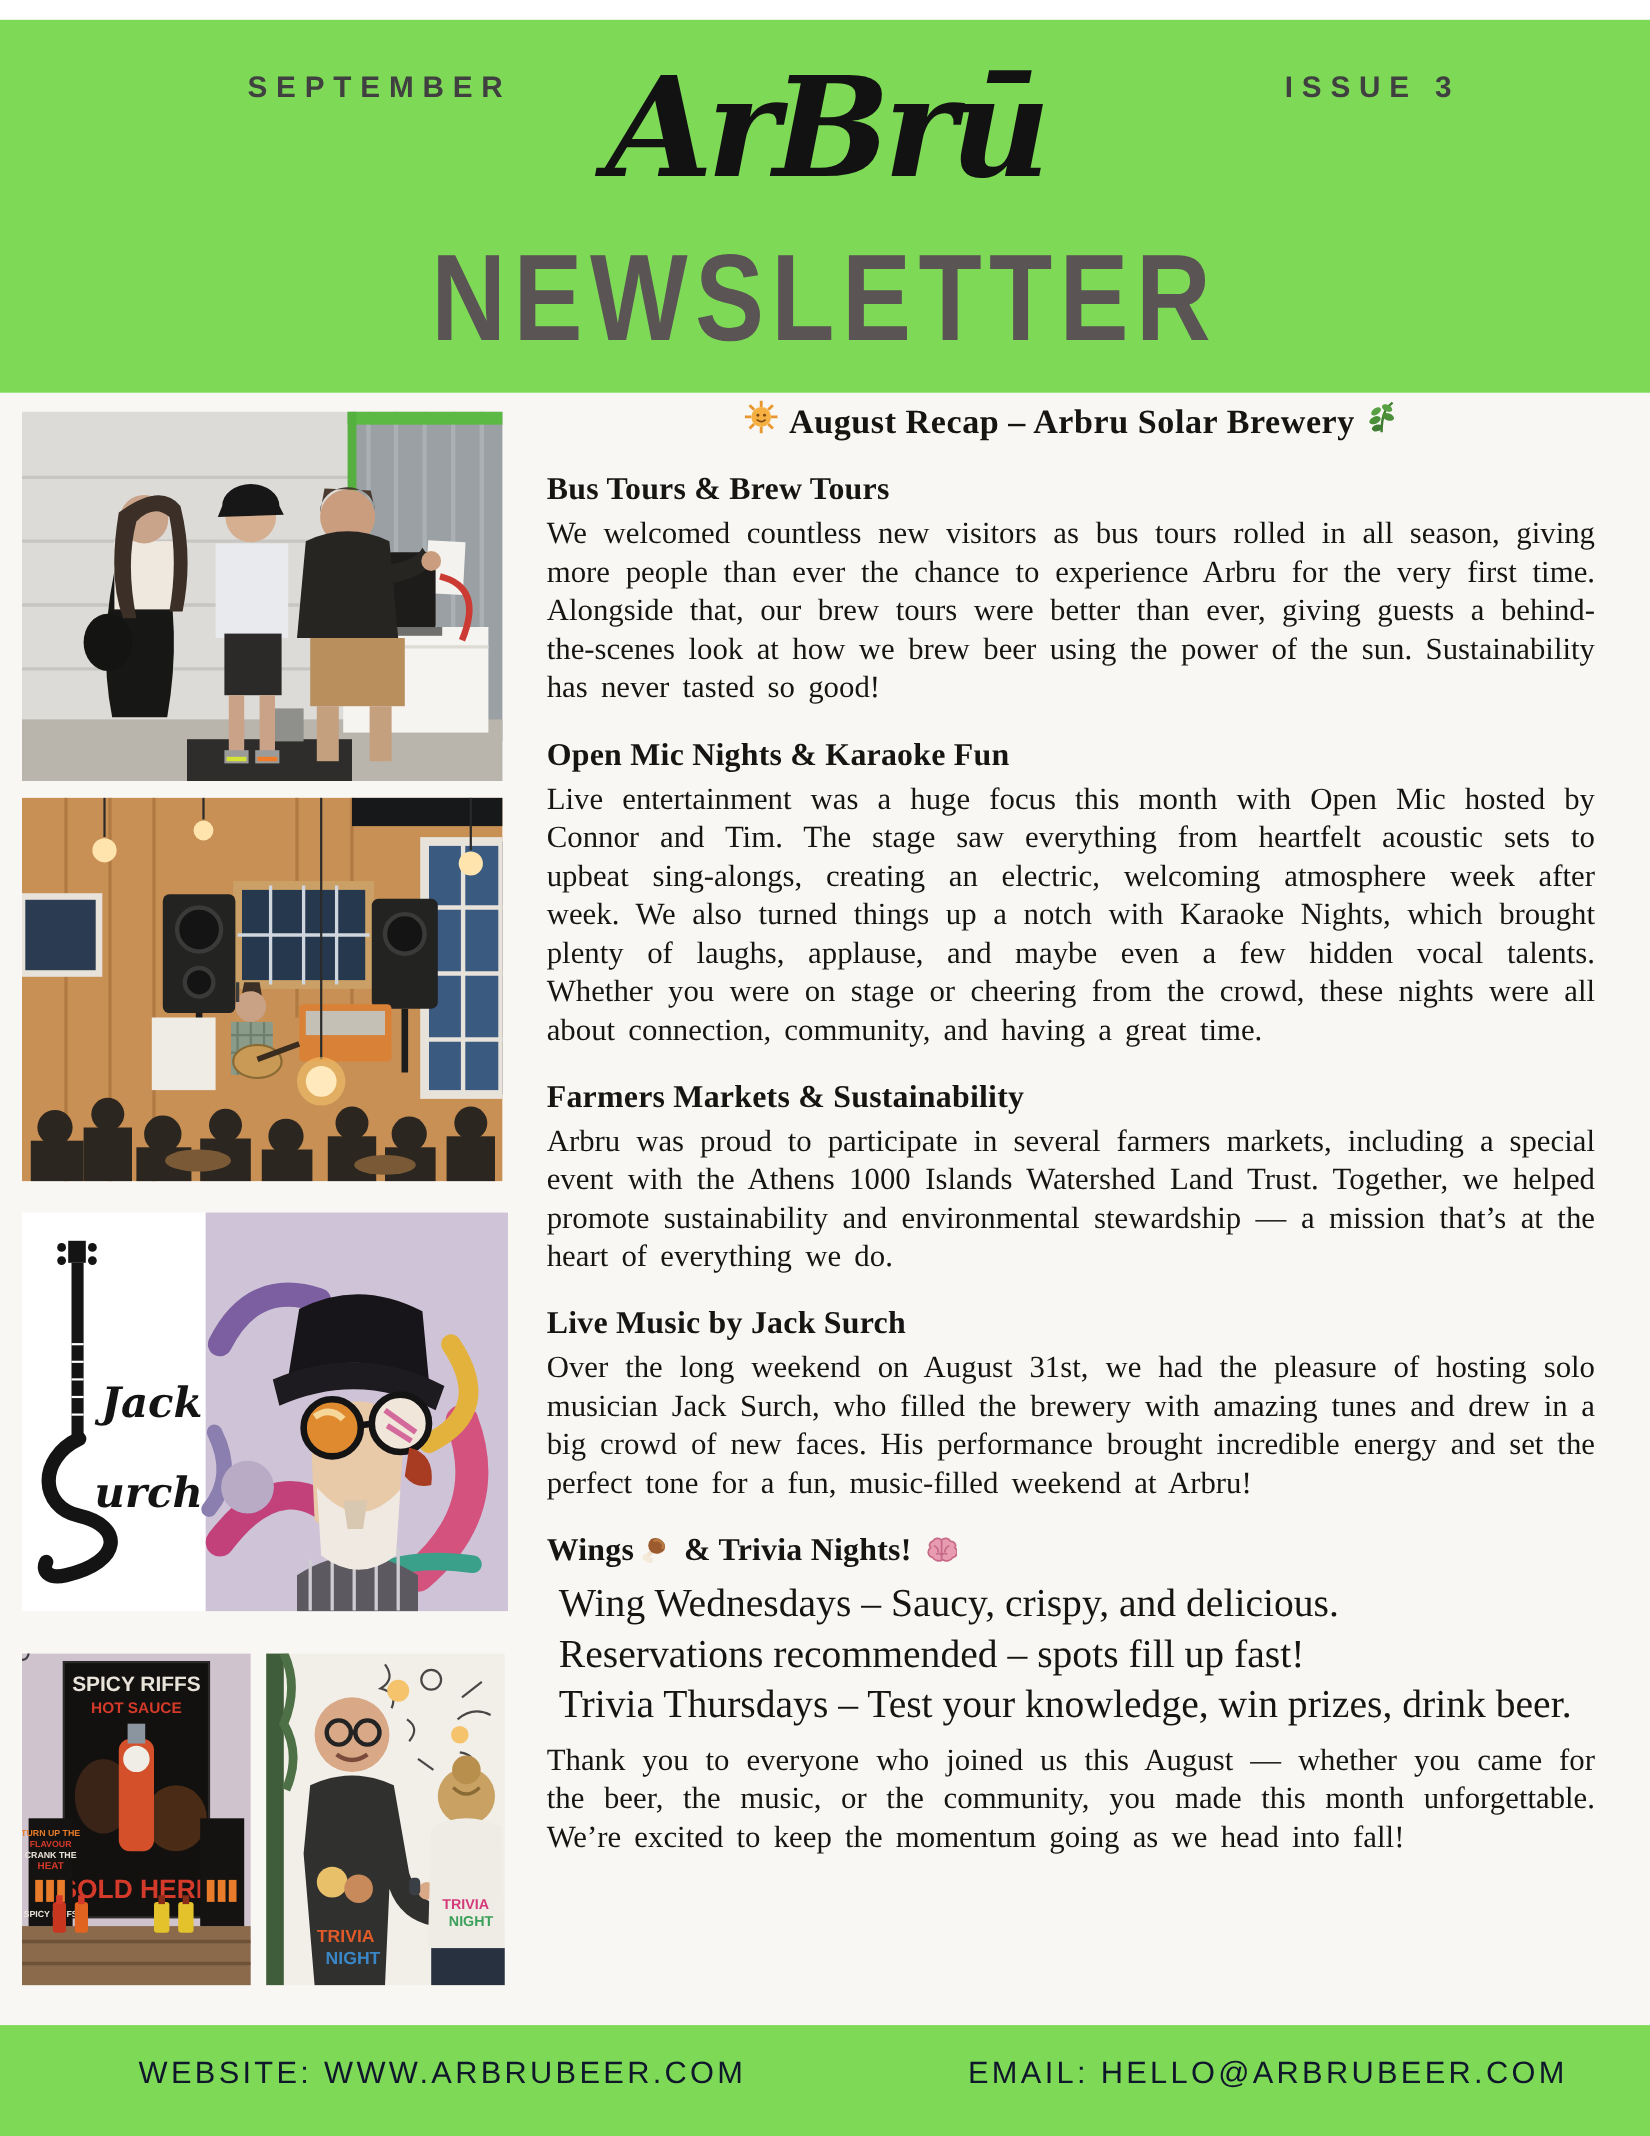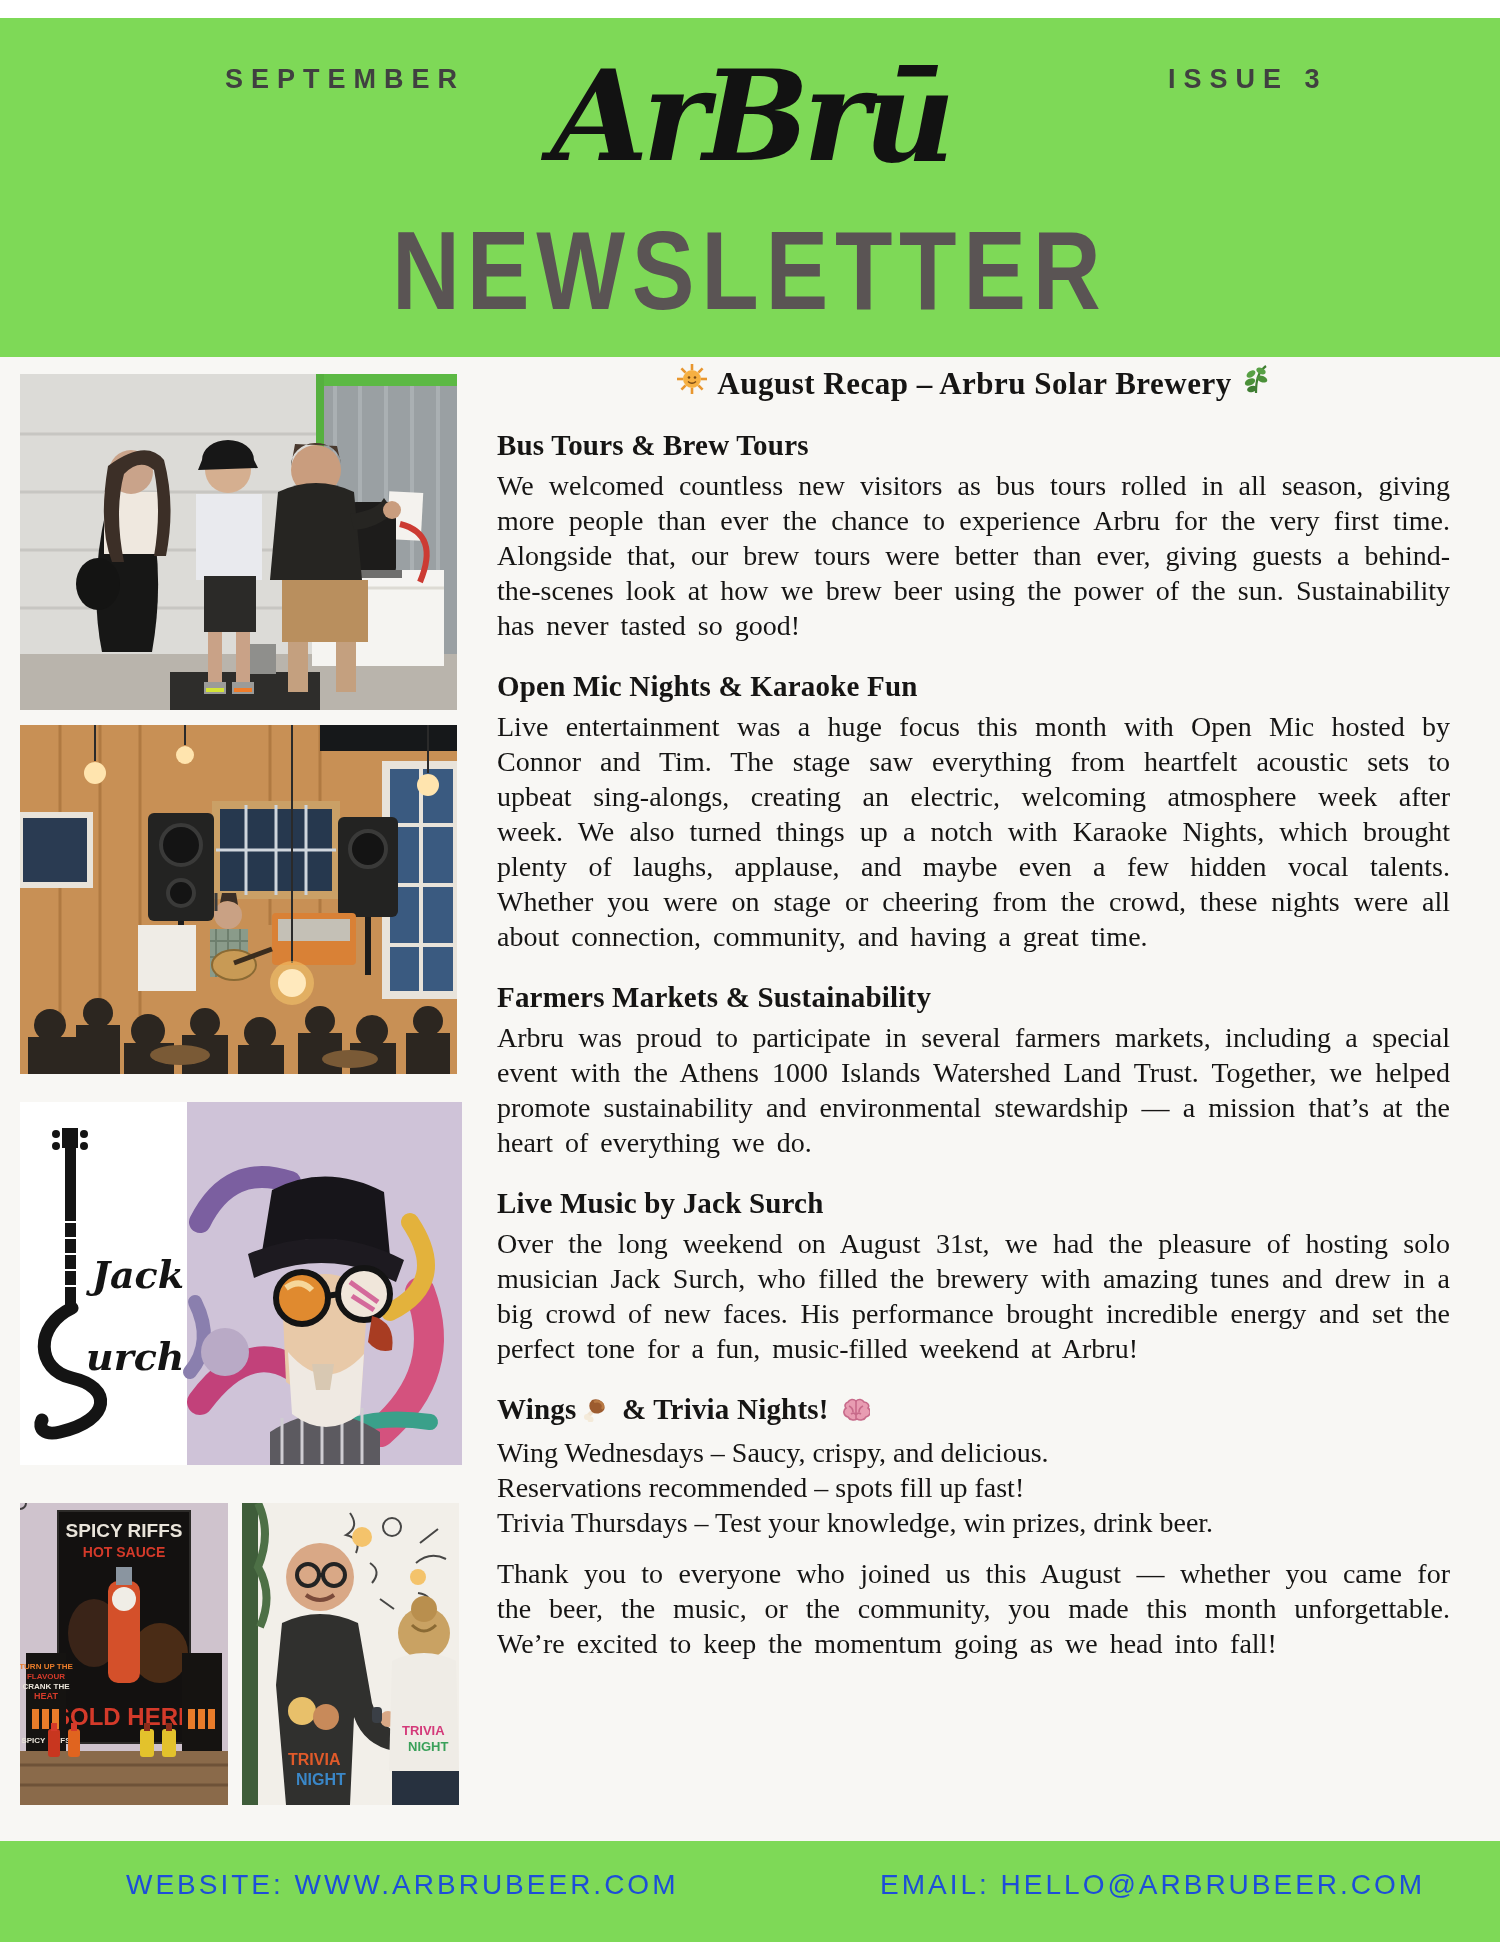--- a/index.html
+++ b/index.html
@@ -16,34 +16,34 @@
           font-size:126px;letter-spacing:-6px;color:#121212;line-height:1.28;}
   .banner-title{position:absolute;top:188px;left:0;width:100%;text-align:center;}
   .banner-title span{display:inline-block;font-family:"Liberation Sans",sans-serif;font-weight:700;
           font-size:112px;letter-spacing:8px;color:#5a5454;transform:scaleX(0.84);transform-origin:center;}
   
   .content{position:absolute;left:497px;top:364px;width:953px;}
   .recap-title{display:flex;align-items:flex-end;justify-content:center;gap:10px;
           font-size:31px;font-weight:700;letter-spacing:0.5px;}
   .section-h{font-size:29px;font-weight:700;margin:27px 0 6px 0;letter-spacing:0.2px;}
   .body-p{font-size:28px;line-height:35px;margin:0;text-align:justify;word-spacing:5px;}
-  .plain-line{font-size:28px;line-height:35px;margin:0;}
+  .plain-line{font-size:36px;line-height:35px;margin:11px;}
   .closing{margin-top:16px;}
   .emoji{display:inline-block;vertical-align:-4px;}
   .h-emoji{display:inline-block;vertical-align:-3px;margin:0 6px;}
   
   .photo{position:absolute;overflow:hidden;}
   .photo svg{display:block;width:100%;height:100%;}
   #photo1{left:20px;top:374px;width:437px;height:336px;}
   #photo2{left:20px;top:725px;width:437px;height:349px;}
   #photo3{left:20px;top:1102px;width:442px;height:363px;}
   #photo4{left:20px;top:1503px;width:439px;height:302px;}
   
   .footer{position:absolute;left:0;bottom:0;width:100%;height:101px;background:#7ED957;
-          font-family:"Liberation Sans",sans-serif;color:#1d4ed8;font-size:28px;letter-spacing:3px;}
+          font-family:"Liberation Sans",sans-serif;color:#0f172a;font-size:28px;letter-spacing:3px;}
   .footer .website{position:absolute;left:126px;top:28px;}
   .footer .email{position:absolute;left:880px;top:28px;}
 </style>
 </head>
 <body>
 
 <div class="page">
 
   <div class="white-strip"></div>
 

